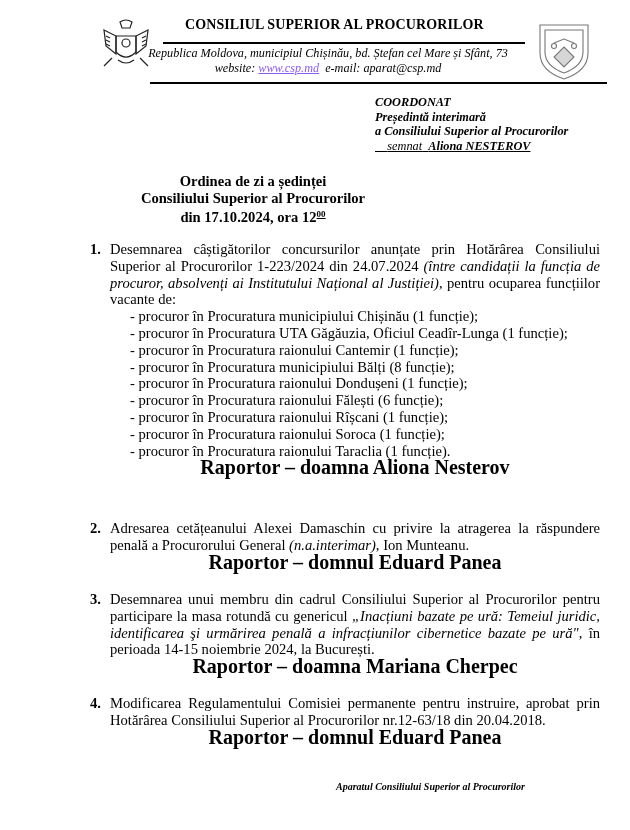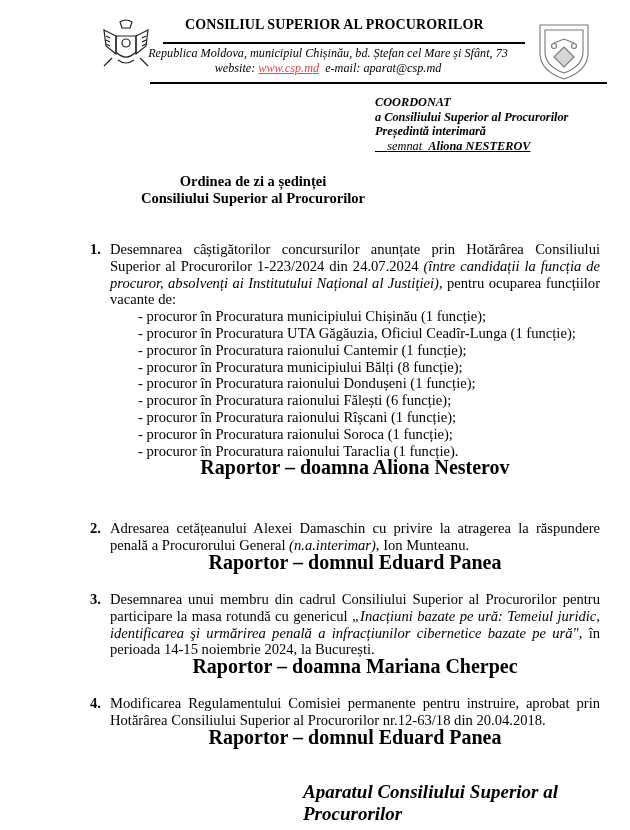--- a/index.html
+++ b/index.html
@@ -3,35 +3,35 @@
 <meta charset="utf-8">
 <style>
   html, body { margin:0; padding:0; background:#ffffff; }
   body { width:630px; height:830px; position:relative; overflow:hidden;
          font-family:"Liberation Serif", "DejaVu Serif", serif; color:#000; }
   .abs { position:absolute; }
   .header-title { left:185px; top:17px; width:330px; 
                   font-weight:bold; font-size:14px; letter-spacing:0.1px; }
   .rule-top { left:163px; top:42px; width:362px; height:0; border-top:2px solid #000; }
   .addr { left:143px; top:46px; width:370px; text-align:center; font-style:italic; font-size:12.2px; line-height:15px; }
-  .addr a { color:#ef4444; text-decoration:underline; }
+  .addr a { color:#8b5cf6; text-decoration:underline; }
   .rule-bot { left:150px; top:82px; width:457px; height:0; border-top:2px solid #000; }
   .emblem-left { left:98px; top:16px; width:56px; height:56px; }
   .emblem-right { left:536px; top:21px; width:56px; height:60px; }
   .coord { left:375px; top:95px; font-style:italic; font-weight:bold; font-size:12.3px; line-height:14.6px; }
   .coord .u { text-decoration:underline; }
   .coord .semnat { font-weight:normal;text-align:center; }
   .title-block { left:0; width:506px; top:173px; text-align:center; font-weight:bold; font-size:14.6px; line-height:16.5px; }
   .title-block sup { font-size:9px; text-decoration:underline; vertical-align:5px; }
   .item { left:90px; width:510px; font-size:14.6px; line-height:16.8px; }
   .item .num { position:absolute; left:0; top:0; font-weight:bold; }
   .item .body { margin-left:20px; text-align:justify; }
-  .sub { margin-left:12px; font-size:14.6px; line-height:16.8px; }
+  .sub { margin-left:4px; font-size:14.6px; line-height:16.8px; }
   .rap { text-align:center; font-weight:bold; font-size:20px; line-height:17px; margin-left:20px; }
-  .footer { left:303px; top:781px; font-style:italic; font-weight:bold; font-size:19px; }
+  .footer { left:336px; top:781px; font-style:italic; font-weight:bold; font-size:10px; }
   i { font-style:italic; }
 </style>
 </head>
 <body>
 
 <div class="abs emblem-left">
   <svg width="56" height="56" viewBox="0 0 56 56">
     <g fill="none" stroke="#222" stroke-width="1.2">
       <path d="M22 6 q6 -4 12 0 l-2 6 h-8 z"></path>
       <path d="M6 14 l12 6 v18 l-10 -8 z"></path>
@@ -66,28 +66,29 @@
       <path d="M18 22 l10 -4 l10 4"></path>
       <circle cx="18" cy="25" r="2.5"></circle>
       <circle cx="38" cy="25" r="2.5"></circle>
       <path d="M28 26 l10 10 l-10 10 l-10 -10 z" fill="#999" fill-opacity="0.4"></path>
     </g>
   </svg>
 </div>
 
 <div class="abs coord">
   <div>COORDONAT</div>
+  <div>Președintă interimară</div>
   <div>a Consiliului Superior al Procurorilor</div>
-  <div>Președintă interimară</div>
   <div class="u">&nbsp;&nbsp;&nbsp;&nbsp;<span class="semnat">semnat</span>&nbsp;&nbsp;<span>Aliona NESTEROV</span></div>
 </div>
 
 <div class="abs title-block">
   <div>Ordinea de zi a ședinței</div>
   <div>Consiliului Superior al Procurorilor</div>
+  <div><span>din 17.10.2024, ora 12</span><sup>00</sup></div>
 </div>
 
 <div class="abs item" style="top:241px;">
   <span class="num">1.</span>
   <div class="body"><span>Desemnarea câștigătorilor concursurilor anunțate prin Hotărârea Consiliului Superior al Procurorilor 1-223/2024 din 24.07.2024 </span><i>(între candidații la funcția de procuror, absolvenți ai Institutului Național al Justiției)</i><span>, pentru ocuparea funcțiilor vacante de:</span></div>
   <div class="body" style="margin-left:36px;">
     <div class="sub">- procuror în Procuratura municipiului Chișinău (1 funcție);</div>
     <div class="sub">- procuror în Procuratura UTA Găgăuzia, Oficiul Ceadîr-Lunga (1 funcție);</div>
     <div class="sub">- procuror în Procuratura raionului Cantemir (1 funcție);</div>
     <div class="sub">- procuror în Procuratura municipiului Bălți (8 funcție);</div>

